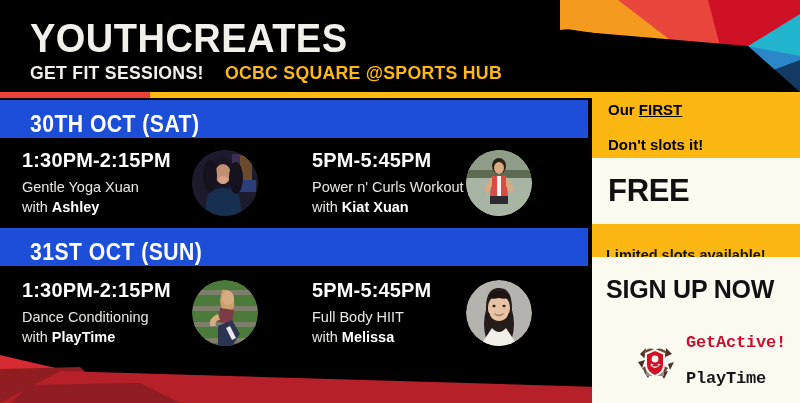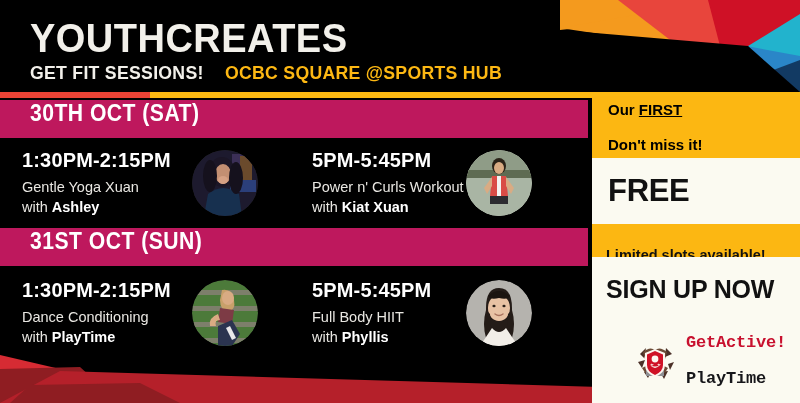--- a/index.html
+++ b/index.html
@@ -31,22 +31,22 @@
   .sub2{font-size:19px;font-weight:bold;color:#fdb813;letter-spacing:.3px;
         transform:scaleX(.93);transform-origin:left center;}
 
   
   .striprow{position:absolute;left:0;top:92px;width:800px;height:6px;display:flex;z-index:6;}
   .strip-red{width:150px;height:6px;background:#ea4335;}
   .strip-yel{flex:1;height:6px;background:#fcb912;}
 
   
   .daybanner{
-    position:absolute;left:0;width:588px;height:38px;background:#be185d;z-index:6;
-    display:flex;align-items:flex-start;
+    position:absolute;left:0;width:588px;height:38px;background:#1d4ed8;z-index:6;
+    display:flex;align-items:flex-end;
   }
   .daybanner span{
     margin-left:30px;color:#fff;font-size:23px;font-weight:bold;letter-spacing:.5px;
     transform:scaleX(.92);transform-origin:left center;
   }
   .banner-a{top:100px;}
   .banner-b{top:228px;}
 
   
   .sessions{position:absolute;left:0;width:588px;height:82px;z-index:6;display:flex;text-decoration:underline;}
@@ -220,21 +220,21 @@
             <path d="M38 46 L44 58 L40 60 L34 48 Z" fill="#e8e8ea"></path>
           </g>
         </svg>
       </div>
     </div>
 
     <div class="session session-2">
       <div class="txt">
         <div class="time">5PM-5:45PM</div>
         <div class="desc">Full Body HIIT</div>
-        <div class="withline"><span>with </span><b>Phyllis</b></div>
+        <div class="withline"><span>with </span><b>Melissa</b></div>
       </div>
       <div class="avatar">
         <svg width="66" height="66" viewBox="0 0 66 66">
           <defs>
               <clipPath id="cD">
                 <circle cx="33" cy="33" r="33"></circle>
               </clipPath>
             </defs>
           <g clip-path="url(#cD)">
             <rect width="66" height="66" fill="#b5b3ae"></rect>
@@ -260,21 +260,21 @@
       <polygon points="60,30 600,46 600,62 0,62" fill="#b5202a"></polygon>
       <polygon points="30,44 140,42 180,62 10,62" fill="#8f1d22"></polygon>
     </svg>
   </div>
 
   <div class="sidebar">
     <div class="pnl-yellow p1">
       <div class="ln">
         <span>Our </span><u>FIRST</u><br>
         <br>
-        <span>Don't miss it!</span>
+        <span>Don't slots it!</span>
       </div>
     </div>
 
     <div class="pnl-cream p2">
       <div class="big">FREE</div>
     </div>
 
     <div class="pnl-yellow p3">
       <div class="ln">Limited slots available!</div>
     </div>

